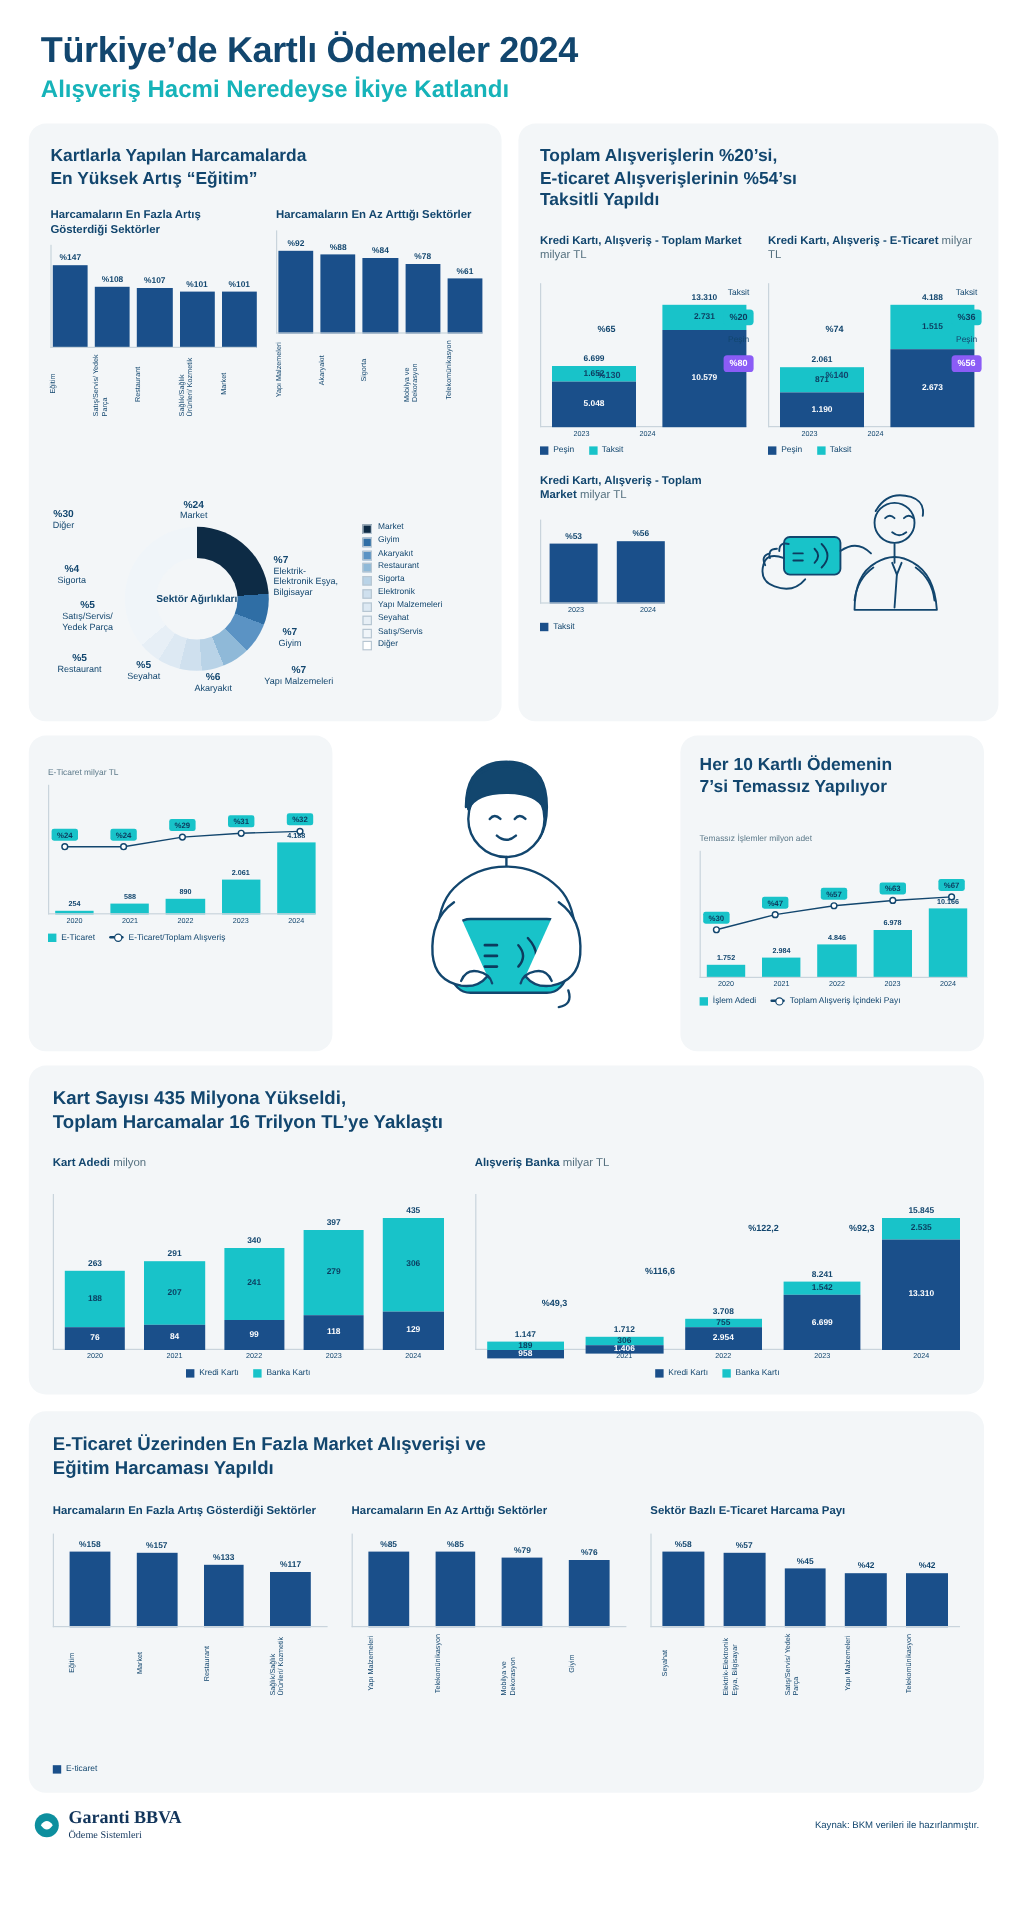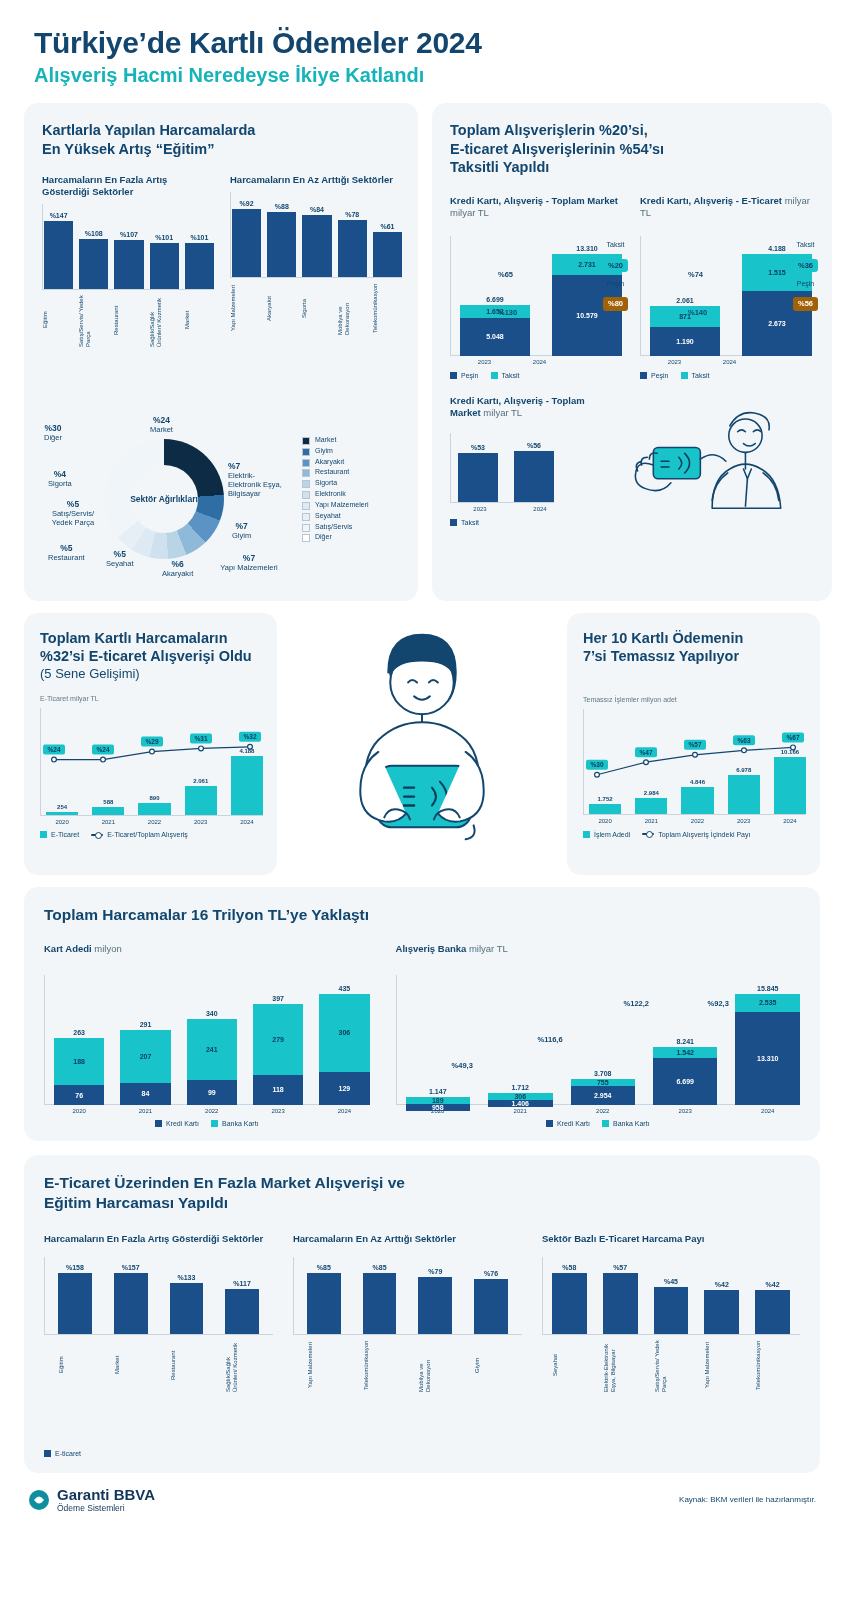--- a/index.html
+++ b/index.html
@@ -49,21 +49,21 @@
   .sw{width:7px;height:7px;background:#1a4f8a;display:inline-block;}
   .sw.cyan{background:#18c3c9;}
   .sw.line{width:12px;height:2px;background:#12466e;border-radius:2px;position:relative;}
   .sw.line:after{content:"";position:absolute;left:4px;top:-2px;width:5px;height:5px;border-radius:50%;background:#fff;border:1.5px solid #12466e;}
 
   
   .seg{width:100%;display:flex;align-items:center;justify-content:center;font-size:7px;font-weight:bold;color:#fff;}
   .seg.dark{background:#1a4f8a;}
   .seg.cyan{background:#18c3c9;color:#0c3b5e;}
 
-  .badge{display:inline-block;background:#a16207;color:#fff;font-size:7.5px;font-weight:bold;border-radius:3px;padding:1px 5px;}
+  .badge{display:inline-block;background:#8b5cf6;color:#fff;font-size:7.5px;font-weight:bold;border-radius:3px;padding:1px 5px;}
   .badge.cyan{background:#18c3c9;color:#0c3b5e;}
   .growth{font-size:7.5px;font-weight:bold;color:#12466e;}
 
   
   .donut-wrap{position:relative;width:120px;height:120px;}
   .donut{width:120px;height:120px;border-radius:50%;
      background:conic-gradient(
         #0d2b45 0deg 86deg,
         #2f6ea5 86deg 111deg,
         #5b93c4 111deg 136deg,
@@ -85,21 +85,21 @@
   .mid-row{display:flex;gap:14px;padding:12px 24px 0 24px;align-items:stretch;position:relative;}
   .card-mid-l{width:262px;padding:16px 14px 12px 16px;}
   .card-mid-c{width:262px;background:transparent;}
   .card-mid-r{width:262px;padding:16px 14px 12px 16px;}
 
   
   .big-card{margin:12px 24px 0 24px;padding:18px 20px 14px 20px;}
   .bottom-card{margin:14px 24px 0 24px;padding:18px 20px 16px 20px;}
 
   .footer{display:flex;justify-content:space-between;align-items:center;padding:14px 28px 18px 28px;}
-  .brand{display:flex;align-items:center;gap:7px;}
+  .brand{display:flex;align-items:center;gap:7px;font-family:Liberation Serif, serif;}
   .brand-name{font-size:15px;font-weight:bold;color:#12355b;line-height:1.05;}
   .brand-sub{font-size:8.5px;color:#12355b;font-weight:normal;}
   .source{font-size:8px;color:#12466e;}
 
   .tiny{font-size:7px;color:#5d7a8a;}
 </style>
 </head>
 <body>
 
 <div class="page">
@@ -408,25 +408,20 @@
             </g>
           </svg>
         </div>
       </div>
     </div>
   </div>
 
   <div class="mid-row">
 
     <div class="card card-mid-l">
-      <div class="card-title">
-        <div>Toplam Kartlı Harcamaların</div>
-        <div>%32’si E-ticaret Alışverişi Oldu</div>
-        <div class="sub">(5 Sene Gelişimi)</div>
-      </div>
       <div class="tiny" style="margin-top:12px;">
         <span>E-Ticaret</span>
         <span>milyar TL</span>
       </div>
       <div class="chart" style="height:108px;position:relative;margin-top:6px;" id="c3-holder">
         <div class="vaxis"></div>
           <div class="axis"></div>
         <div class="bars" id="c3-bars" style="gap:14px;padding-left:6px;">
             <div class="bar-wrap">
               <div class="bar-val" style="font-size: 6px;">254</div>
@@ -578,20 +573,21 @@
         <span class="item">
             <i class="sw line"></i>
             <span>Toplam Alışveriş İçindeki Payı</span>
           </span>
       </div>
     </div>
   </div>
 
   <div class="card big-card">
     <div class="card-title" style="font-size:15.5px;">
+      <div>Kart Sayısı 435 Milyona Yükseldi,</div>
       <div>Toplam Harcamalar 16 Trilyon TL’ye Yaklaştı</div>
     </div>
 
     <div style="display:flex;gap:26px;margin-top:18px;">
 
       <div style="width:330px;">
         <div class="small-head">
           <span>Kart Adedi</span>
           <span class="lite">milyon</span>
         </div>

